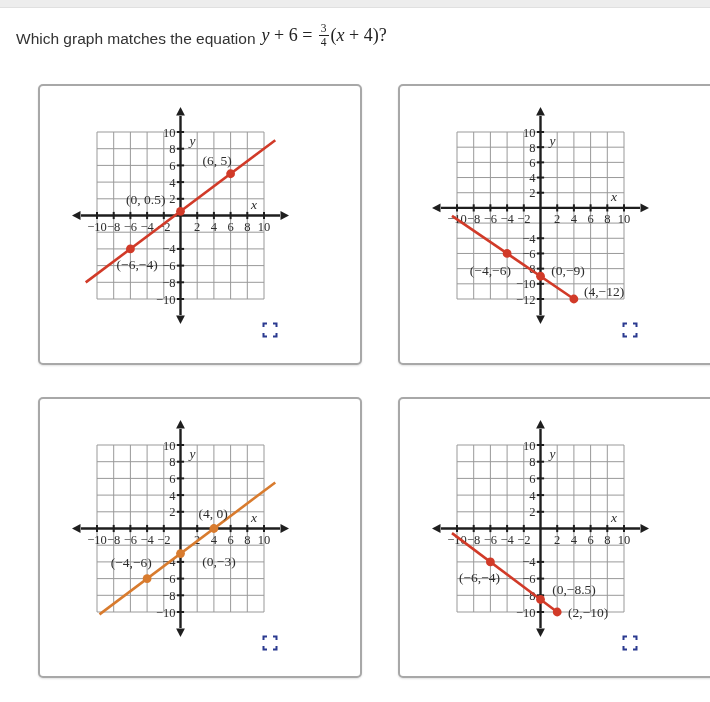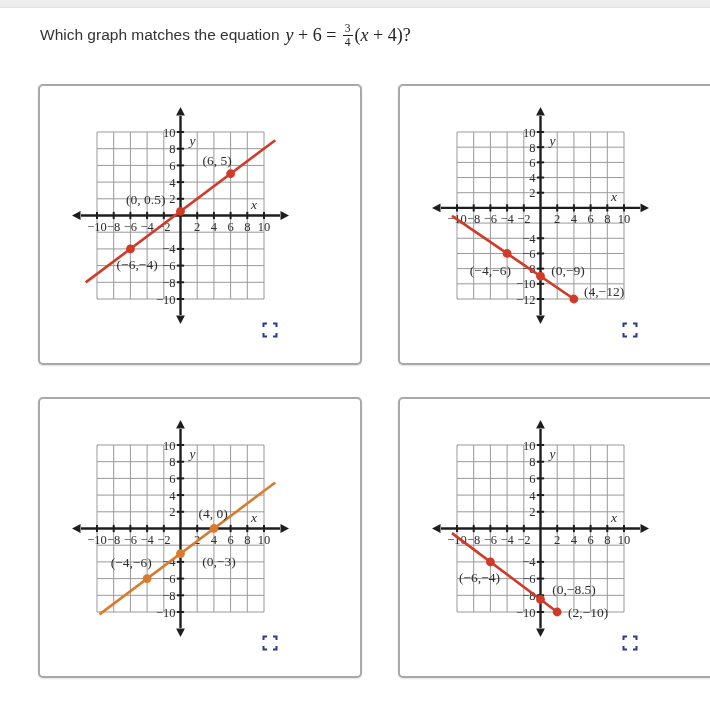--- a/index.html
+++ b/index.html
@@ -5,21 +5,21 @@
   html,body{margin:0;padding:0;}
   body{
     width:710px;height:702px;overflow:hidden;position:relative;
     background:#ffffff;font-family:"Liberation Sans",sans-serif;
   }
   .topstrip{
     position:absolute;left:0;top:0;width:710px;height:7px;
     background:#ededed;border-bottom:1px solid #e0e0e0;
   }
   .question{
-    position:absolute;left:40px;top:22px;display:flex;align-items:center;
+    position:absolute;left:16px;top:22px;display:flex;align-items:flex-end;
     font-size:15.5px;color:#333333;
   }
   .math{
     font-family:"Liberation Serif","DejaVu Serif",serif;
     font-size:18px;color:#222222;display:inline-flex;align-items:center;
     margin-left:6px;
   }
   .math span{white-space:pre;}
   .mi{font-style:italic;}
   .frac{

